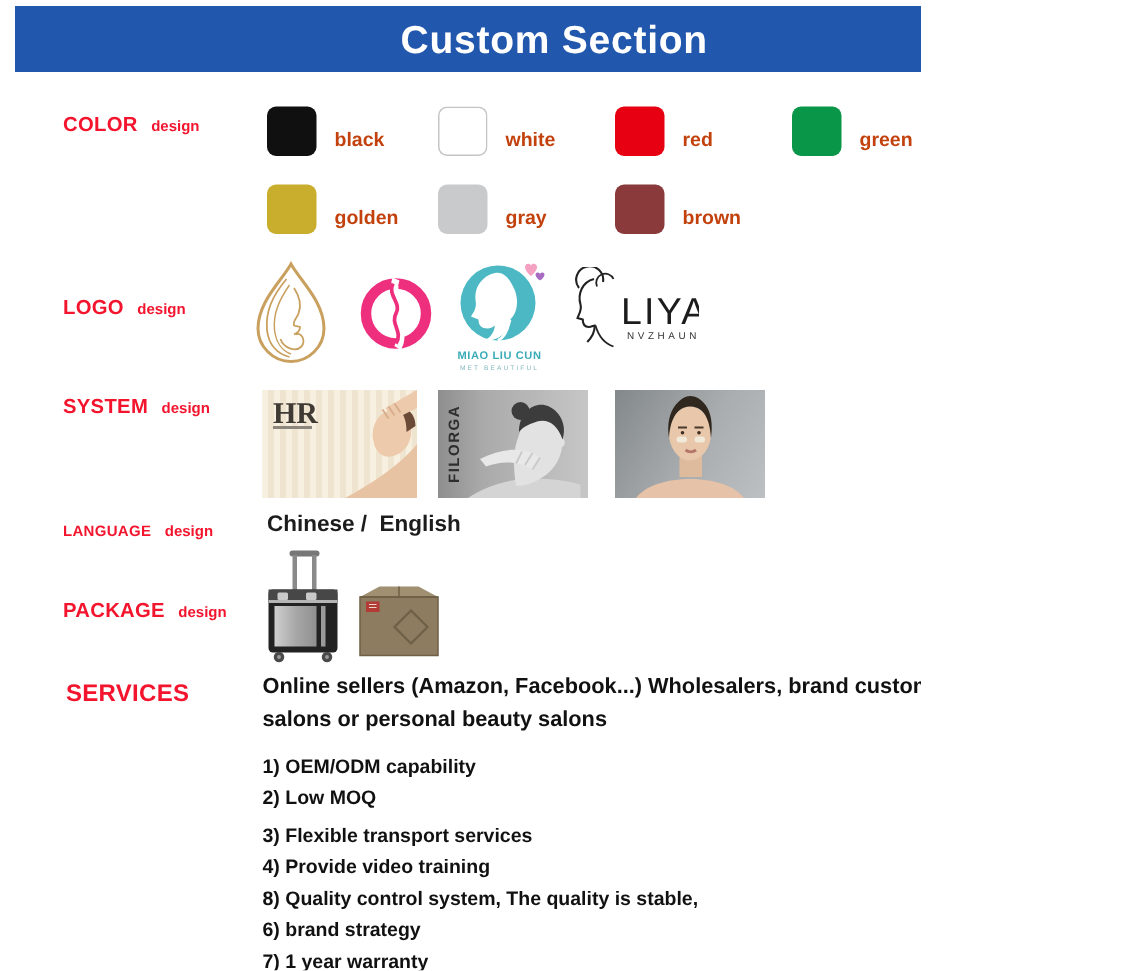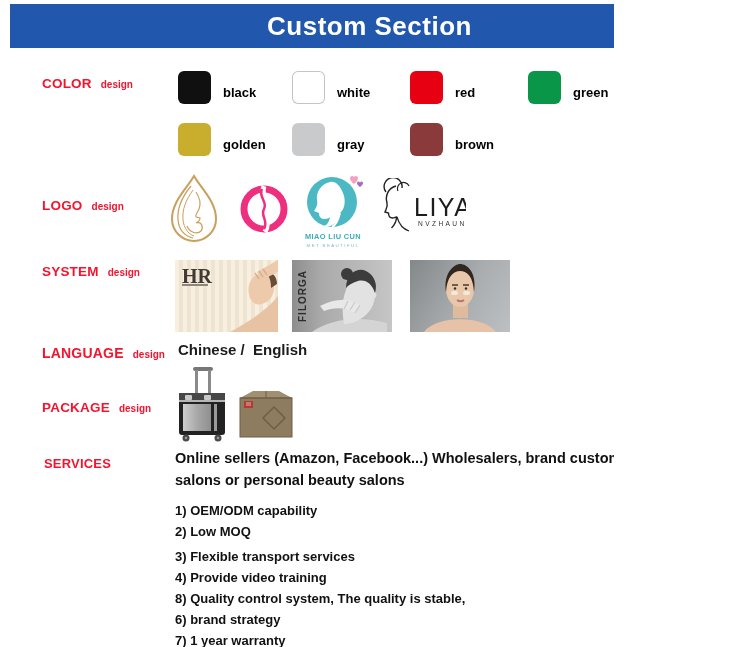--- a/index.html
+++ b/index.html
@@ -9,28 +9,28 @@
 
   
   .banner{left:10px;top:4px;width:719px;height:44px;background:#2157ad;
           display:flex;align-items:center;justify-content:center;}
   .banner-title{color:#fff;font-size:26px;font-weight:bold;letter-spacing:.5px;}
 
   
   .sec-label{color:#f3142e;font-weight:bold;white-space:nowrap;}
   .sec-label .caps{font-size:13.5px;letter-spacing:.2px;}
   .sec-label .word{font-size:10px;margin-left:9px;}
-  .sec-label.small-caps .caps{font-size:14px;}
-  .sec-label.services .caps{font-size:13px;}
+  .sec-label.small-caps .caps{font-size:10px;}
+  .sec-label.services .caps{font-size:16px;}
 
   
   .cell{display:flex;align-items:flex-end;height:34px;}
   .swatch{width:33px;height:33px;border-radius:6px;display:inline-block;flex:0 0 33px;}
   .swatch.bordered{box-shadow:inset 0 0 0 1px #c4c4c4;}
-  .swlabel{font-size:13px;font-weight:600;color:#000000;margin-left:12px;padding-bottom:4px;}
+  .swlabel{font-size:13px;font-weight:600;color:#c2410c;margin-left:12px;padding-bottom:4px;}
 
   
   .logo-box{display:flex;align-items:center;justify-content:center;}
 
   
   .photo{overflow:hidden;}
   .photo1{background:repeating-linear-gradient(90deg,#f7efdf 0 4px,#efe4cf 4px 8px);}
   .photo2{background:linear-gradient(90deg,#8e8e8e 0,#aaa 30%,#c6c6c6 100%);}
   .photo3{background:linear-gradient(120deg,#83888a 0,#a9adaf 55%,#bcc0c2 100%);}
   .hr-brand{position:absolute;left:7px;top:6px;font-family:"Liberation Serif",serif;

